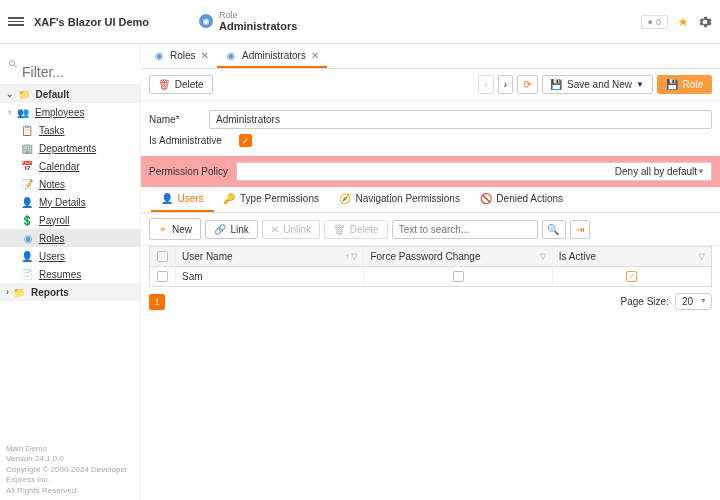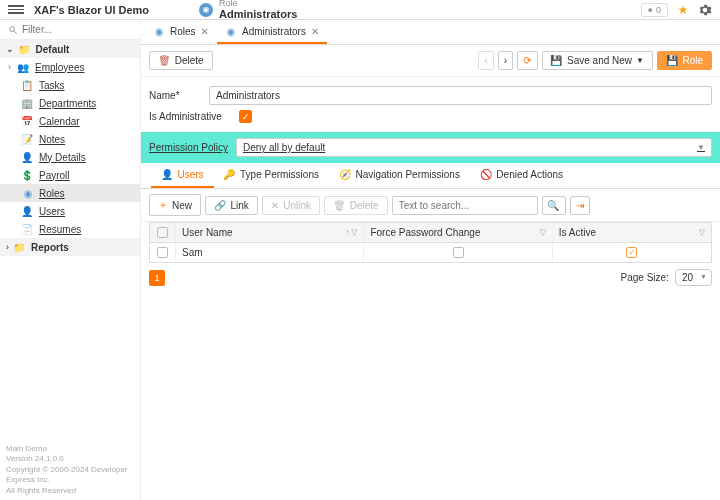--- a/index.html
+++ b/index.html
@@ -1,32 +1,32 @@
 <!DOCTYPE html>
 <html><head>
 <meta charset="utf-8">
 <style>
 * { margin: 0; padding: 0; box-sizing: border-box; font-family: -apple-system, BlinkMacSystemFont, "Segoe UI", Arial, sans-serif; }
 body { font-size: 11px; color: #333; background: #fff; width: 720px; height: 500px; overflow: hidden; display: flex; flex-direction: column; }
-.header { display: flex; align-items: center; height: 20px; border-bottom: 1px solid #ddd; padding: 0 8px; }
+.header { display: flex; align-items: center; height: 44px; border-bottom: 1px solid #ddd; padding: 0 8px; }
 .hamburger { width: 16px; height: 16px; cursor: pointer; display: flex; flex-direction: column; justify-content: center; gap: 2px; }
 .hamburger span { height: 1.5px; background: #555; }
 .app-title { font-weight: bold; font-size: 11px; margin-left: 10px; }
 .header-center { margin-left: 50px; display: flex; align-items: center; gap: 6px; }
 .badge-icon { width: 14px; height: 14px; border-radius: 50%; background: #5b9bd5; color: white; display: flex; align-items: center; justify-content: center; font-size: 8px; }
 .header-breadcrumb { line-height: 1.2; }
 .bc-top { font-size: 9px; color: #888; }
 .bc-bot { font-size: 11px; font-weight: bold; }
 .header-right { margin-left: auto; display: flex; align-items: center; gap: 8px; }
 .counter-box { border: 1px solid #ddd; border-radius: 2px; padding: 1px 6px; font-size: 9px; color: #999; display: flex; align-items: center; gap: 3px; }
 .hdr-icon { width: 14px; height: 14px; cursor: pointer; color: #666; display: flex; align-items: center; justify-content: center; }
 .body { display: flex; flex: 1; min-height: 0; }
 .sidebar { width: 141px; border-right: 1px solid #eee; display: flex; flex-direction: column; }
 .search-box { display: flex; align-items: center; padding: 4px 8px; border-bottom: 1px solid #eee; }
-.search-box input { border: none; outline: none; font-size: 10px; flex: 1; margin-left: 4px; color: #888; }
+.search-box input { border: none; outline: none; font-size: 14px; flex: 1; margin-left: 4px; color: #888; margin-top: 16px; }
 .tree { flex: 1; overflow: auto; }
 .tree-row { display: flex; align-items: center; padding: 3px 6px; font-size: 10px; gap: 5px; cursor: pointer; }
 .tree-row.group { font-weight: bold; background: #f3f3f3; }
 .tree-row.selected { background: #e9e9e9; }
 .tree-row.child { padding-left: 22px; }
 .tree-row.child .label { text-decoration: underline; }
 .chev { font-size: 9px; color: #666; }
 .ico { width: 12px; height: 12px; display: inline-flex; align-items: center; justify-content: center; font-size: 10px; }
 .footer-info { font-size: 8px; color: #aaa; padding: 4px 6px; line-height: 1.3; }
 .main { flex: 1; display: flex; flex-direction: column; min-width: 0; }
@@ -39,22 +39,22 @@
 .btn.icon-only { padding: 3px 5px; }
 .btn.primary { background: #ff9b3f; color: #fff; border-color: #ff9b3f; }
 .btn.disabled { color: #bbb; border-color: #ddd; }
 .spacer { flex: 1; }
 .form-area { padding: 4px 8px; }
 .form-row { display: flex; align-items: center; margin: 5px 0; }
 .form-label { width: 60px; font-size: 10px; }
 .form-input { flex: 1; border: 1px solid #ccc; padding: 3px 6px; font-size: 10px; color: #333; border-radius: 2px; }
 .chk { width: 13px; height: 13px; border: 1px solid #ccc; border-radius: 2px; display: inline-flex; align-items: center; justify-content: center; }
 .chk.checked { background: #ff7200; border-color: #ff7200; color: #fff; font-size: 9px; }
-.perm-row { display: flex; align-items: center; padding: 6px 8px; background: #5eead4; gap: 8px; text-decoration: underline; }
-.perm-select { flex: 1; border: 1px solid #ccc; padding: 3px 6px; font-size: 10px; background: #fff; display: flex; justify-content: space-between; align-items: center; border-radius: 2px; }
+.perm-row { display: flex; align-items: center; padding: 6px 8px; background: #fca5a5; gap: 8px; }
+.perm-select { flex: 1; border: 1px solid #ccc; padding: 3px 6px; font-size: 10px; background: #fff; display: flex; justify-content: flex-end; align-items: center; border-radius: 2px; }
 .sub-tabs { display: flex; border-bottom: 1px solid #ddd; padding-left: 10px; }
 .sub-tab { padding: 6px 10px; font-size: 10px; display: flex; align-items: center; gap: 4px; cursor: pointer; border-bottom: 2px solid transparent; }
 .sub-tab.active { border-bottom-color: #ff7200; color: #ff7200; }
 .grid-toolbar { display: flex; align-items: center; padding: 5px 8px; gap: 4px; border-bottom: 1px solid #eee; }
 .grid-search { border: 1px solid #ccc; padding: 3px 6px; font-size: 10px; flex: 0 0 120px; border-radius: 2px; color: #888; }
 .grid { border: 1px solid #ddd; margin: 0 8px; }
 .grid-head, .grid-row { display: flex; justify-content: space-between; }
 .grid-head { background: #f5f5f5; border-bottom: 1px solid #ddd; }
 .cell { padding: 4px 6px; font-size: 10px; border-right: 1px solid #eee; display: flex; align-items: center; }
 .cell:last-child { border-right: none; }

